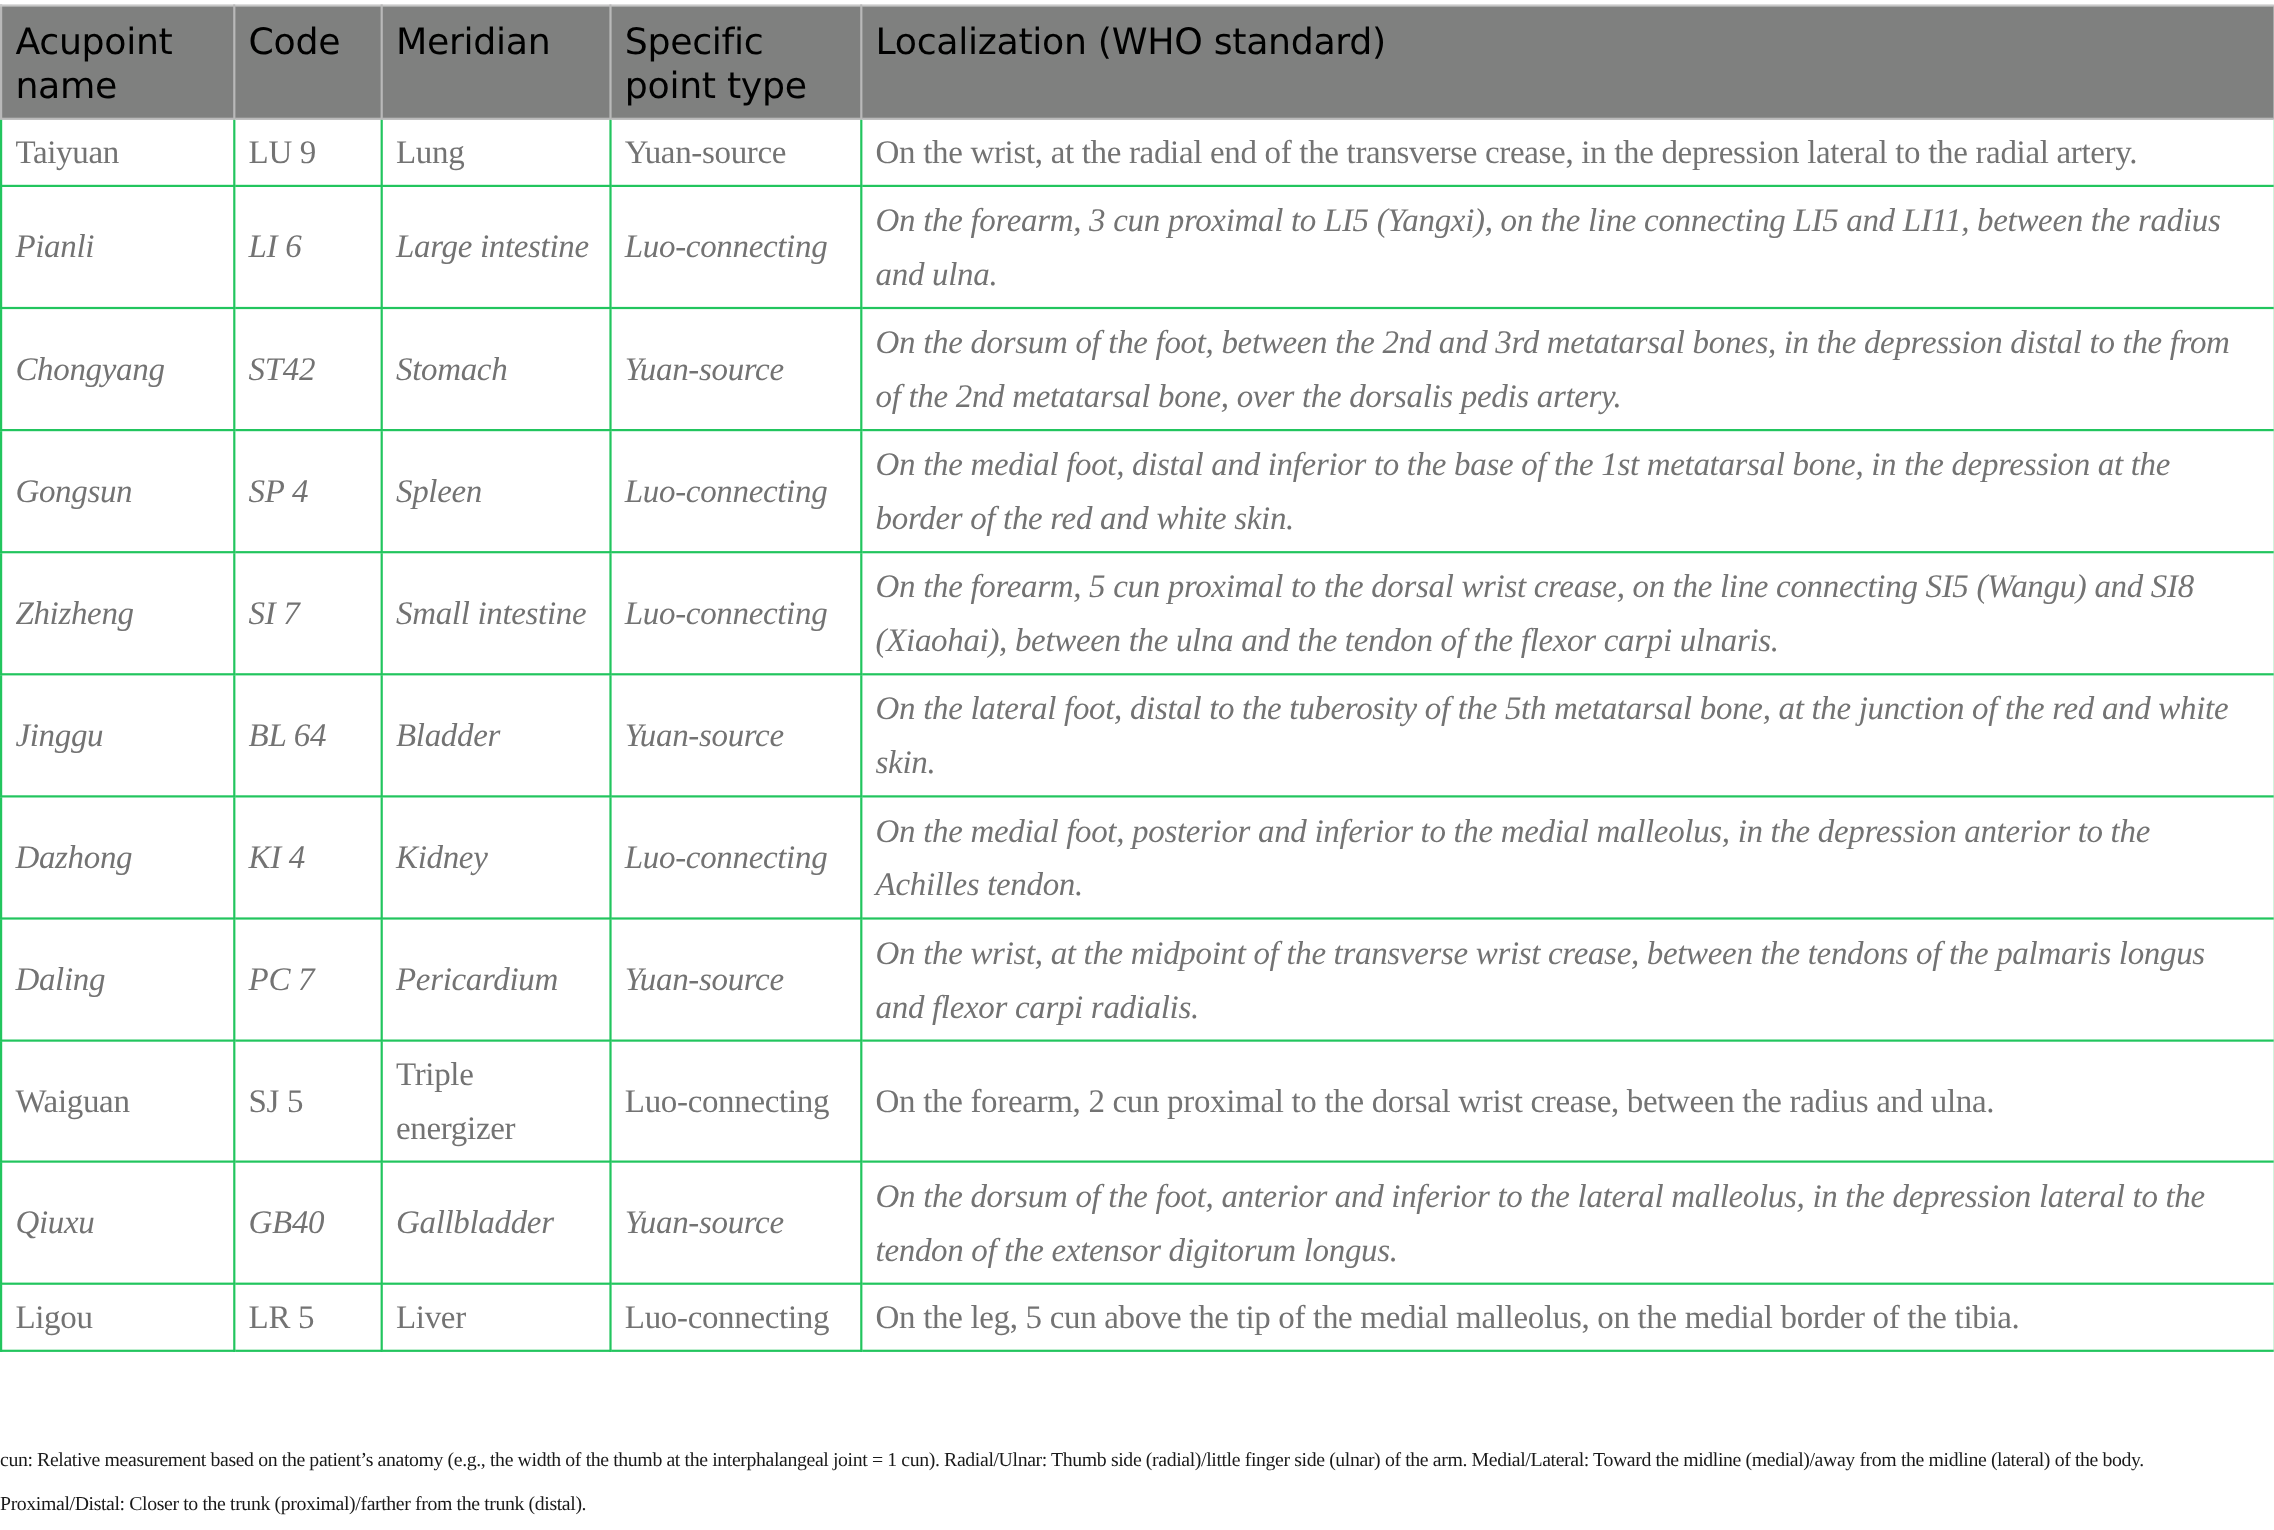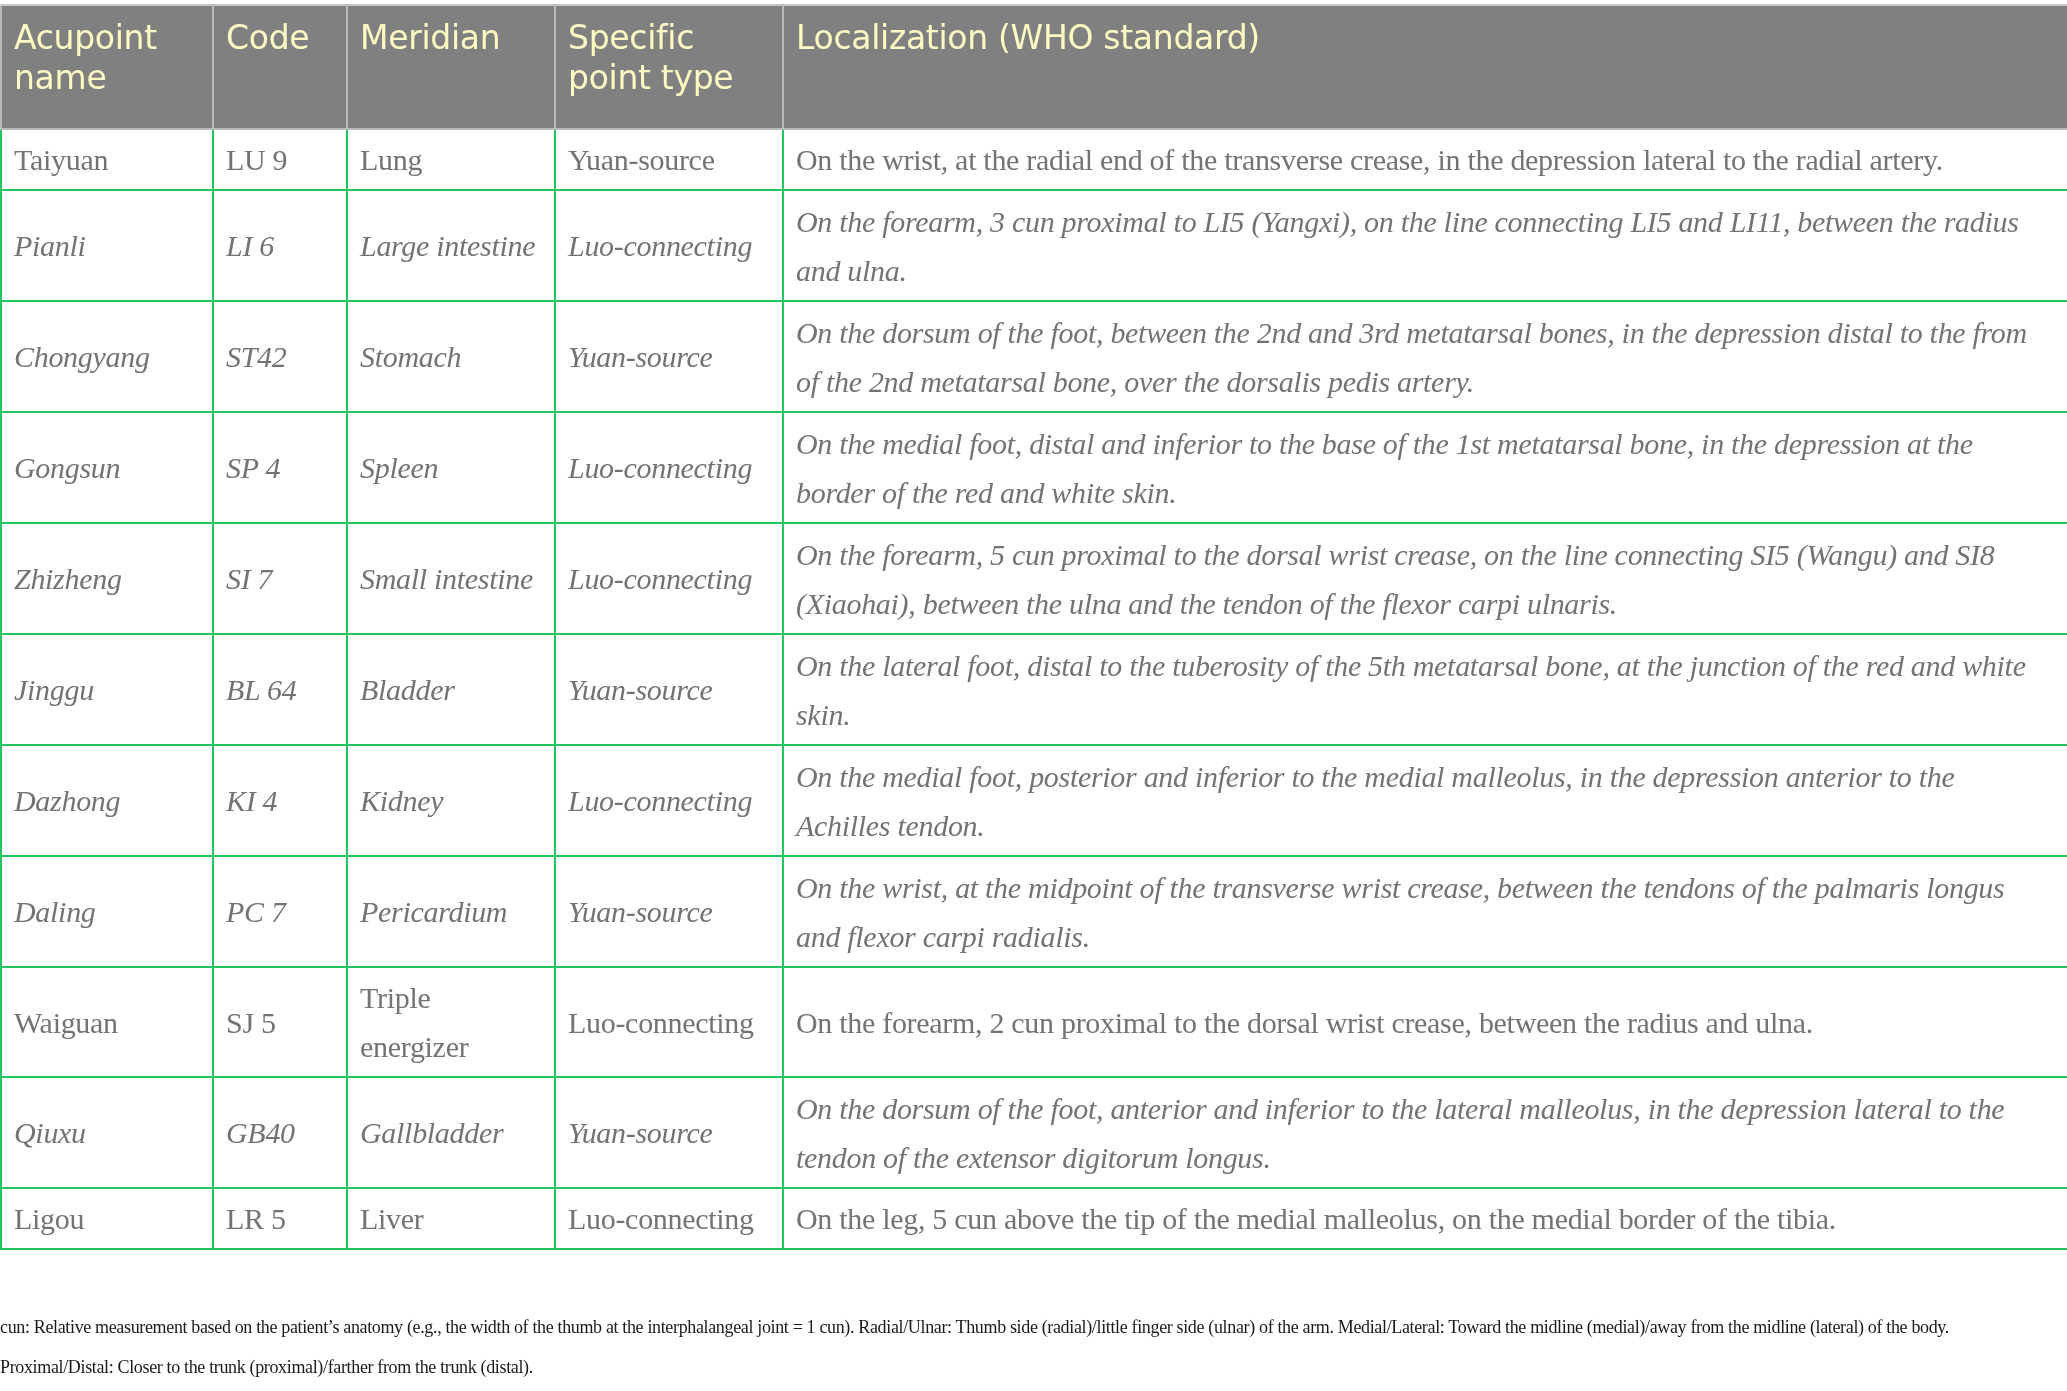--- a/index.html
+++ b/index.html
@@ -10,28 +10,28 @@
     width: 2067px;
     table-layout: fixed;
   }
   table.acu col.c1 { width: 212px; }
   table.acu col.c2 { width: 134px; }
   table.acu col.c3 { width: 208px; }
   table.acu col.c4 { width: 228px; }
   table.acu col.c5 { width: 1285px; }
   table.acu th {
     background: #7f807f;
-    color: #fef9c3;
+    color: #000000;
     font-family: "DejaVu Sans", sans-serif;
     font-weight: normal;
     font-size: 33px;
     line-height: 40px;
     text-align: left;
     vertical-align: top;
-    padding: 12px 12px 22px 12px;
+    padding: 12px 12px 1px 12px;
     height: 88px;
     border: 2px solid #b9b9b9;
     border-top: 2px solid #c8c8c8;
     letter-spacing: -0.3px;
     margin-top: 20px;
   }
   table.acu td {
     font-family: "Liberation Serif", "DejaVu Serif", serif;
     font-size: 30px;
     line-height: 49px;

